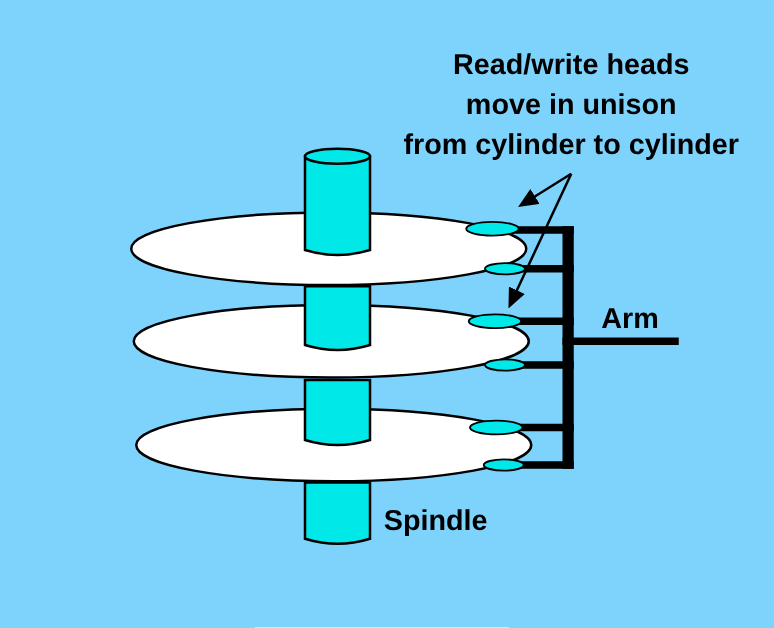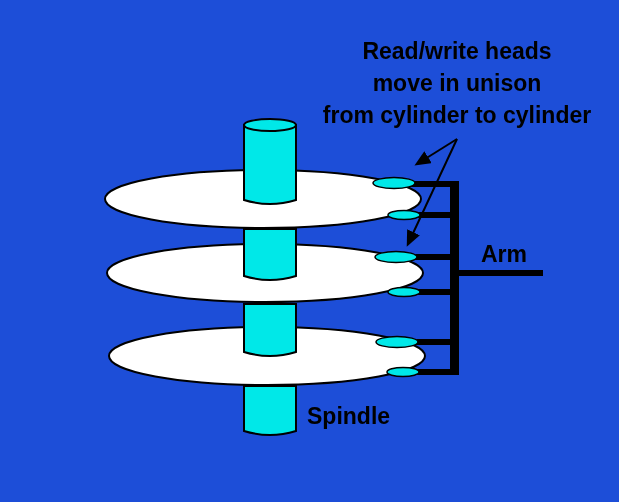--- a/index.html
+++ b/index.html
@@ -1,20 +1,20 @@
 <!DOCTYPE html>
 <html><head>
 <meta charset="utf-8">
 <style>
   html, body { margin: 0; padding: 0; background: #ffffff; }
   .canvas {
     position: relative;
     width: 619px;
     height: 502px;
-    background: #1d4ed8;
+    background: #7dd3fc;
     overflow: hidden;
     font-family: "Liberation Sans", sans-serif;
   }
   svg { position: absolute; left: 0; top: 0; }
   text {
     font-family: "Liberation Sans", sans-serif;
     font-weight: bold;
     fill: #000000;
   }
   .heading-text { font-size: 23px; }

